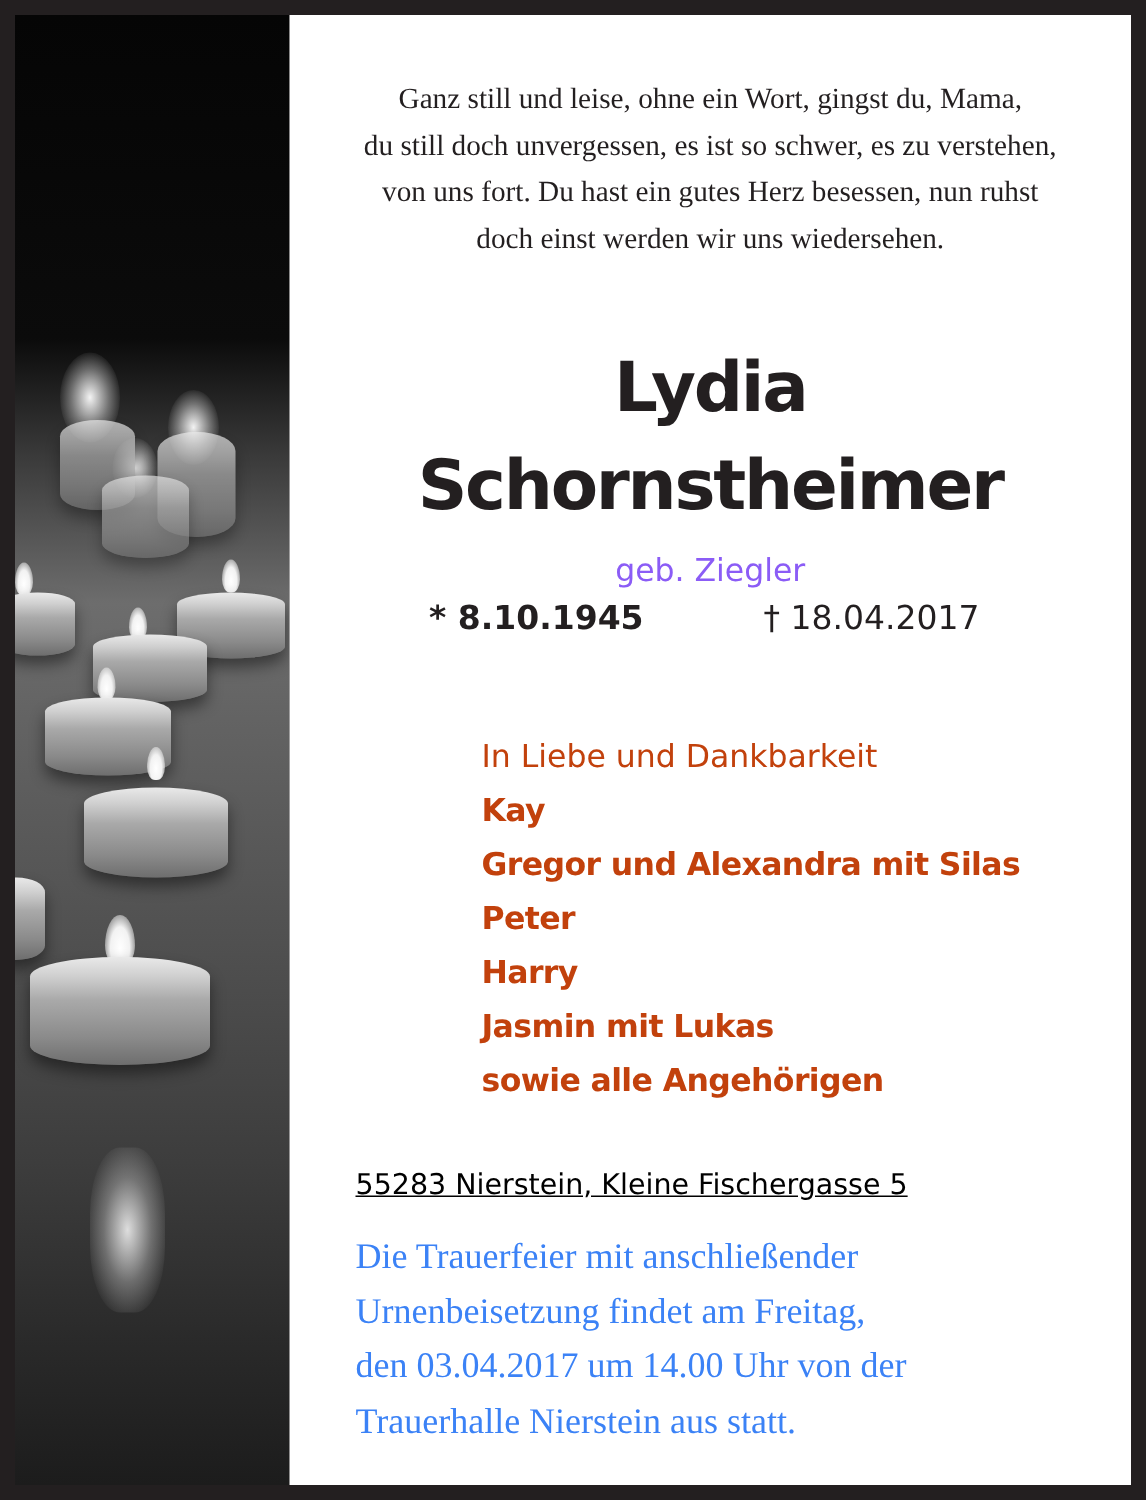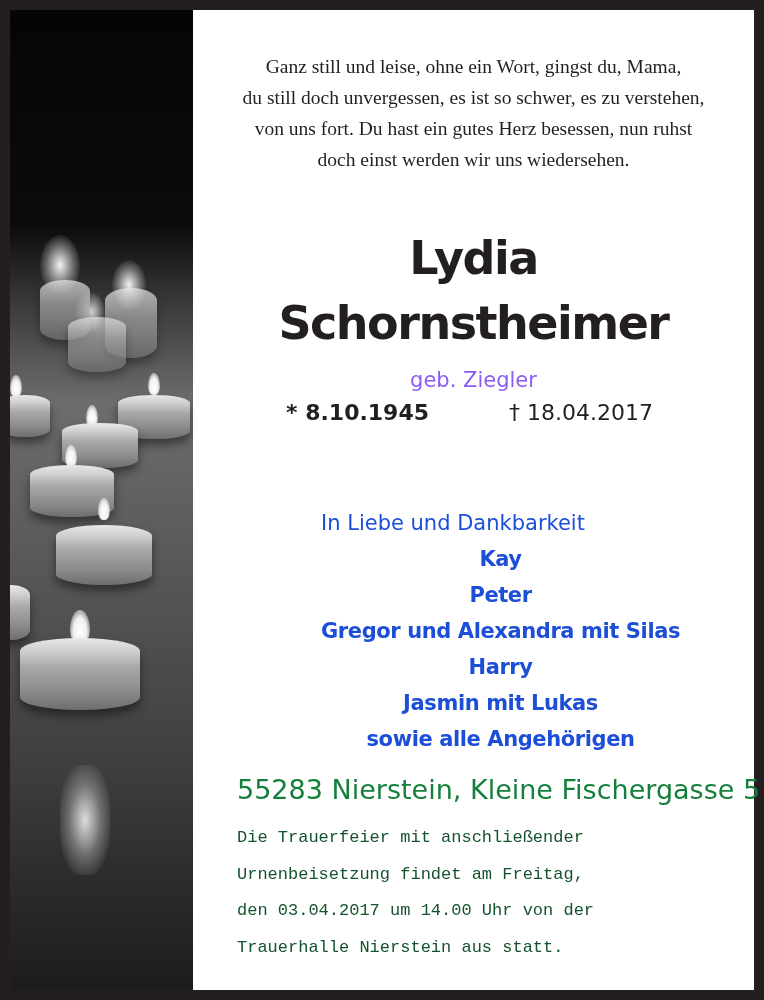--- a/index.html
+++ b/index.html
@@ -91,44 +91,45 @@
       font-family: "DejaVu Sans", "Liberation Sans", sans-serif;
       font-size: 22px;
       line-height: 32px;
       color: #231f20;
       white-space: nowrap;
     }
     .dates.born { left: 93px; font-weight: bold; }
     .dates.died { left: 316px; text-align: center; }
     .mourners {
       position: absolute;
-      left: 128px; top: 495px;
+      left: 128px; top: 476px;
       font-family: "DejaVu Sans", "Liberation Sans", sans-serif;
       font-size: 21px;
       line-height: 36px;
-      color: #1d4ed8;
+      color: #c2410c;
     }
     .mourners .intro { font-weight: normal; white-space: nowrap; }
-    .mourners .person { font-weight: bold; white-space: nowrap; letter-spacing: -0.4px; text-align: center; }
+    .mourners .person { font-weight: bold; white-space: nowrap; letter-spacing: -0.4px; }
     .address {
       position: absolute;
       left: 44px; top: 764px;
       font-family: "DejaVu Sans", "Liberation Sans", sans-serif;
-      font-size: 27px;
+      font-size: 19px;
       line-height: 32px;
       white-space: nowrap;
-      color: #15803d;
+      color: #000000;
+      text-decoration: underline;
     }
     .service {
       position: absolute;
       left: 44px; top: 810px;
-      font-family: Liberation Mono, monospace;
-      font-size: 17px;
+      font-family: Liberation Serif, serif;
+      font-size: 24px;
       line-height: 36.5px;
-      color: #14532d;
+      color: #3b82f6;
     }
     .service div { white-space: nowrap; }
   </style>
 </head>
 <body>
 
 <div class="frame">
 
   <div class="photo">
 
@@ -170,22 +171,22 @@
     <div class="name last">Schornstheimer</div>
 
     <div class="maiden">geb. Ziegler</div>
 
     <div class="dates born">* 8.10.1945</div>
     <div class="dates died">† 18.04.2017</div>
 
     <div class="mourners">
       <div class="intro">In Liebe und Dankbarkeit</div>
       <div class="person">Kay</div>
+      <div class="person">Gregor und Alexandra mit Silas</div>
       <div class="person">Peter</div>
-      <div class="person">Gregor und Alexandra mit Silas</div>
       <div class="person">Harry</div>
       <div class="person">Jasmin mit Lukas</div>
       <div class="person">sowie alle Angehörigen</div>
     </div>
 
     <div class="address">55283 Nierstein, Kleine Fischergasse 5</div>
 
     <div class="service">
       <div>Die Trauerfeier mit anschließender</div>
       <div>Urnenbeisetzung findet am Freitag,</div>

